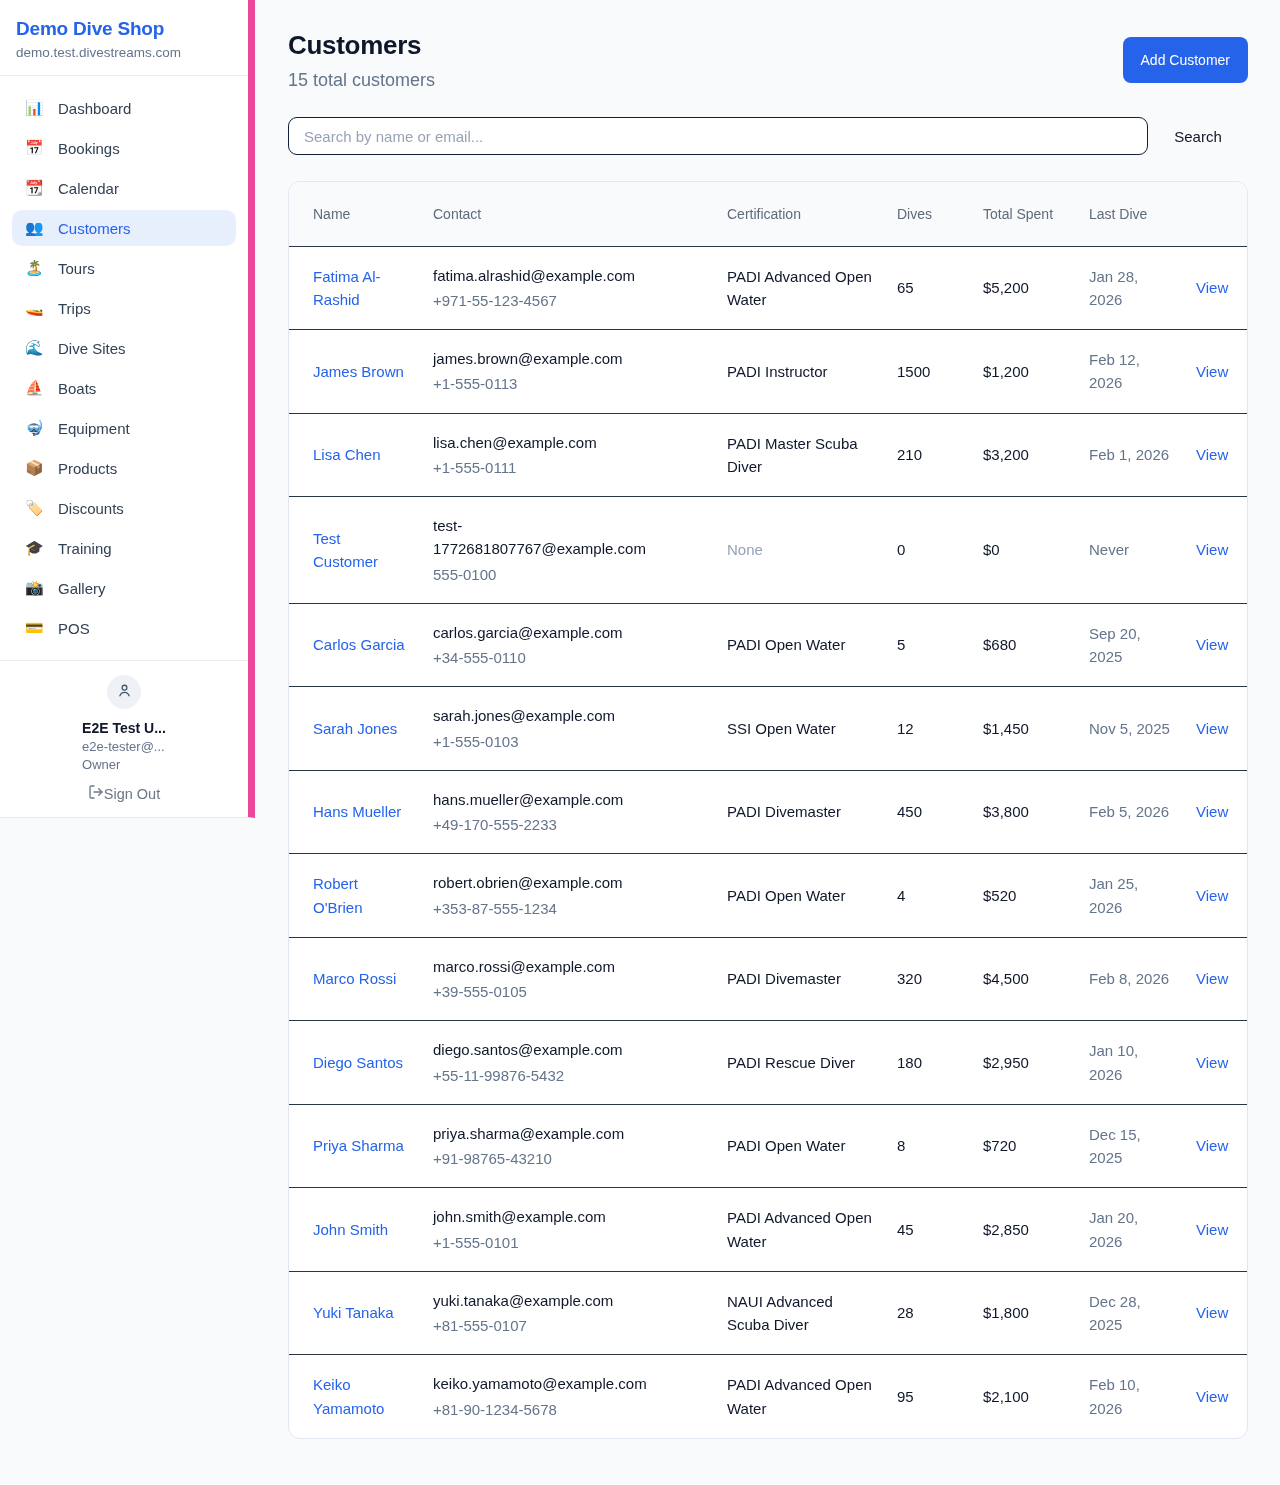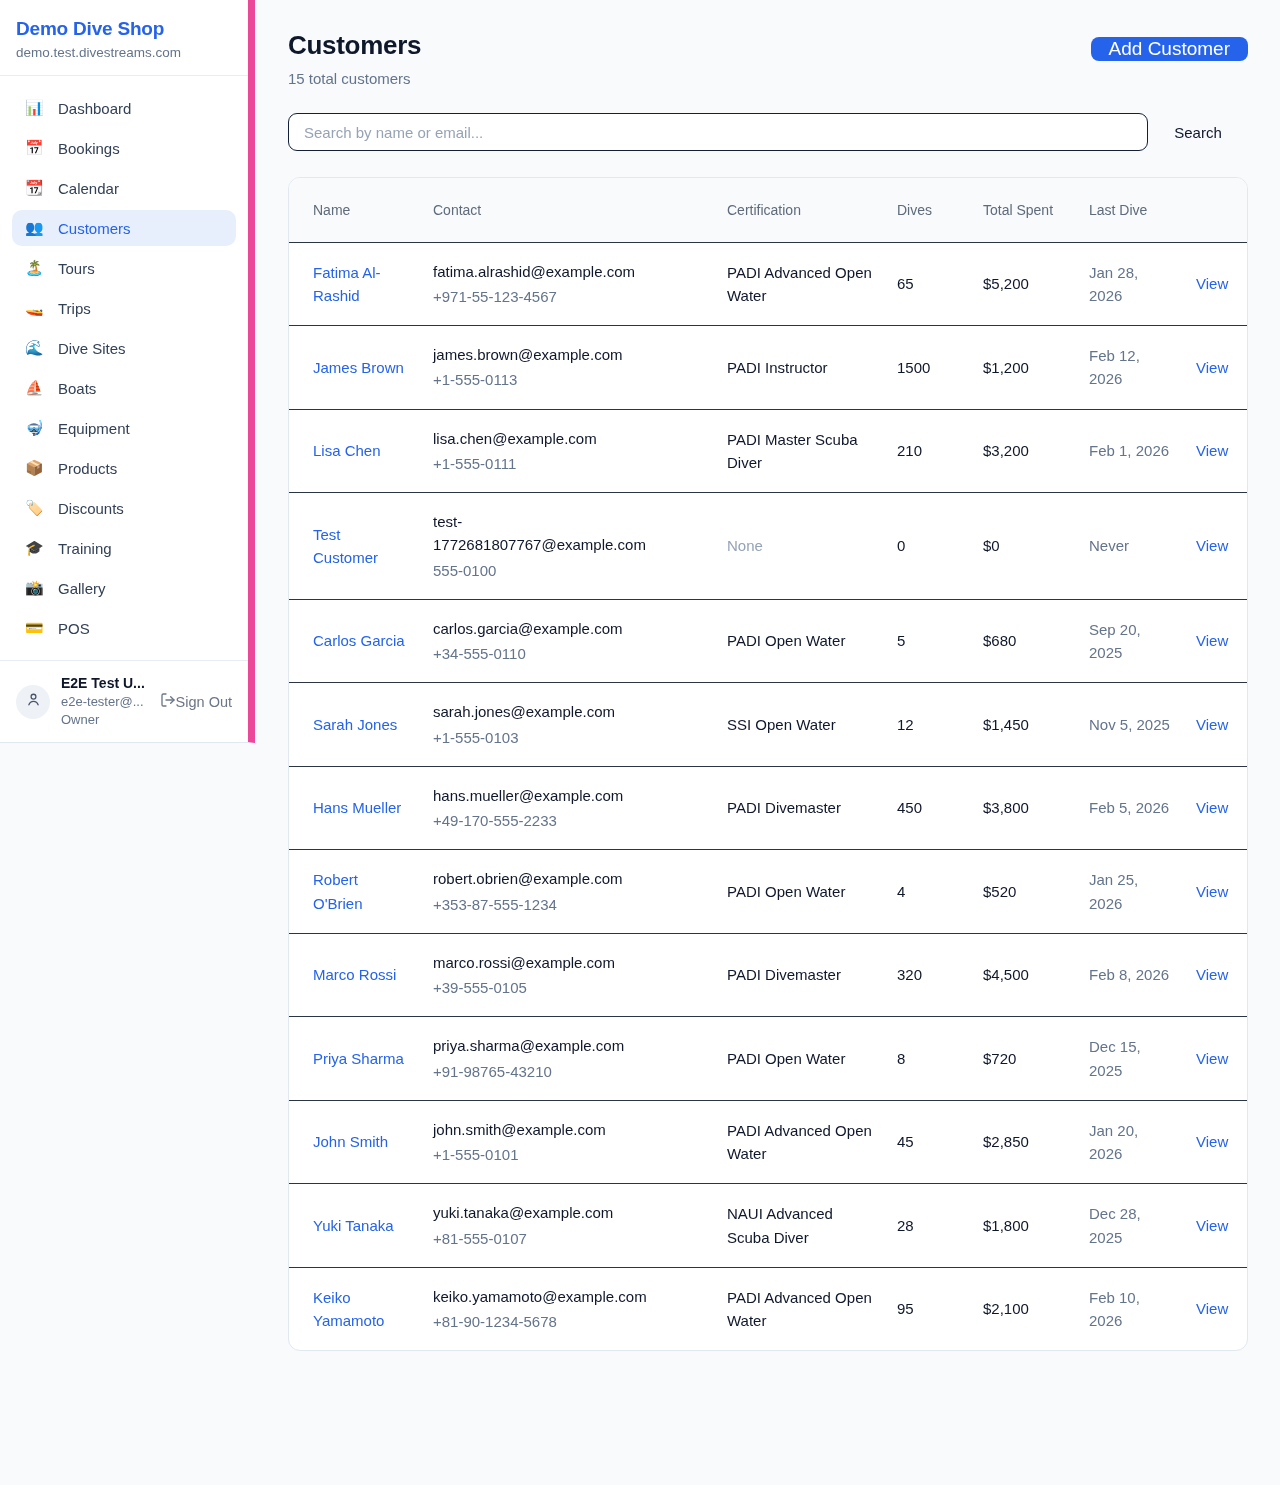--- a/index.html
+++ b/index.html
@@ -10,36 +10,36 @@
   .sidebar { position:absolute; left:0; top:0; width:255px; background:#ffffff;
              border-right:7px solid #ec4899; border-bottom:1px solid #e2e8f0; }
   .side-head { padding:18px 16px 15px; border-bottom:1px solid #e8edf3; }
   .shop-title { color:#2563eb; font-size:19px; font-weight:700; letter-spacing:-0.2px; }
   .shop-domain { color:#64748b; font-size:13.5px; margin-top:5px; }
   .side-nav { padding:14px 12px 10px; }
   .nav-item { display:flex; align-items:center; gap:13px; padding:9px 13px; border-radius:10px;
               color:#334155; font-size:15px; margin-bottom:4px; text-decoration:none; cursor:pointer; }
   .nav-item.active { background:#e7eefc; color:#2563eb; font-weight:500; }
   .nav-icon { width:20px; font-size:15px; text-align:center; flex:none; }
-  .user-box { border-top:1px solid #e8edf3; padding:14px 16px; display:flex; align-items:center; gap:11px; }
+  .user-box { border-top:1px solid #e8edf3; padding:14px 16px; display:flex; align-items:center; gap:11px;flex-direction:column; }
   .avatar { width:34px; height:34px; border-radius:50%; background:#eef1f5; flex:none;
             display:flex; align-items:center; justify-content:center; }
   .user-meta { flex:1; min-width:0; }
   .user-name { font-weight:700; font-size:14px; color:#0f172a; margin-bottom:2px; }
   .user-email,.user-role { font-size:13px; color:#64748b; line-height:1.35; }
   .signout-btn { display:flex; align-items:center; color:#6b7786; font-size:14.5px;
                  background:none; border:none; cursor:pointer; font-family:inherit; flex:none; }
 
   
   .main { position:absolute; left:288px; top:0; width:960px; padding:30px 0 30px; }
   .page-head { display:flex; justify-content:space-between; align-items:flex-start; }
   .page-title { font-size:26px; font-weight:700; color:#0f172a; letter-spacing:-0.3px; }
-  .page-subtitle { font-size:15px; color:#64748b; margin-top:9px; }
-  .add-btn { background:#2563eb; color:#fff; border:none; border-radius:8px; height:24px;
-             padding:0 18px; font-size:19px; font-weight:500; cursor:pointer; margin-top:7px; font-family:inherit; }
+  .page-subtitle { font-size:18px; color:#64748b; margin-top:9px; }
+  .add-btn { background:#2563eb; color:#fff; border:none; border-radius:8px; height:46px;
+             padding:0 18px; font-size:14px; font-weight:500; cursor:pointer; margin-top:7px; font-family:inherit; }
 
   .search-row { display:flex; align-items:center; margin-top:26px; }
   .search-input { flex:1; height:38px; border:1px solid #14203a; border-radius:9px; padding:16px 15px;
                   font-size:15px; color:#0f172a; background:#fff; outline:none; font-family:inherit; }
   .search-input::placeholder { color:#97a3b4; }
   .search-btn { background:none; border:none; font-size:15px; color:#0f172a; cursor:pointer;
                 padding:0; width:100px; text-align:center; font-family:inherit; }
 
   .table-card { margin-top:26px; background:#fff; border:1px solid #e2e8f0; border-radius:12px; overflow:hidden; }
   table { width:100%; border-collapse:collapse; table-layout:fixed; }
@@ -294,20 +294,32 @@
       <div class="email">marco.rossi@example.com</div>
       <div class="phone">+39-555-0105</div>
     </td>
     <td class="cell-cert">PADI Divemaster</td>
     <td class="cell-dives">320</td>
     <td class="cell-total">$4,500</td>
     <td class="cell-last">Feb 8, 2026</td>
     <td class="cell-view"><a class="view-link">View</a></td>
   </tr>
           <tr>
+    <td class="cell-name"><a class="name-link">Diego Santos</a></td>
+    <td class="cell-contact">
+      <div class="email">diego.santos@example.com</div>
+      <div class="phone">+55-11-99876-5432</div>
+    </td>
+    <td class="cell-cert">PADI Rescue Diver</td>
+    <td class="cell-dives">180</td>
+    <td class="cell-total">$2,950</td>
+    <td class="cell-last">Jan 10, 2026</td>
+    <td class="cell-view"><a class="view-link">View</a></td>
+  </tr>
+          <tr>
     <td class="cell-name"><a class="name-link">Priya Sharma</a></td>
     <td class="cell-contact">
       <div class="email">priya.sharma@example.com</div>
       <div class="phone">+91-98765-43210</div>
     </td>
     <td class="cell-cert">PADI Open Water</td>
     <td class="cell-dives">8</td>
     <td class="cell-total">$720</td>
     <td class="cell-last">Dec 15, 2025</td>
     <td class="cell-view"><a class="view-link">View</a></td>

